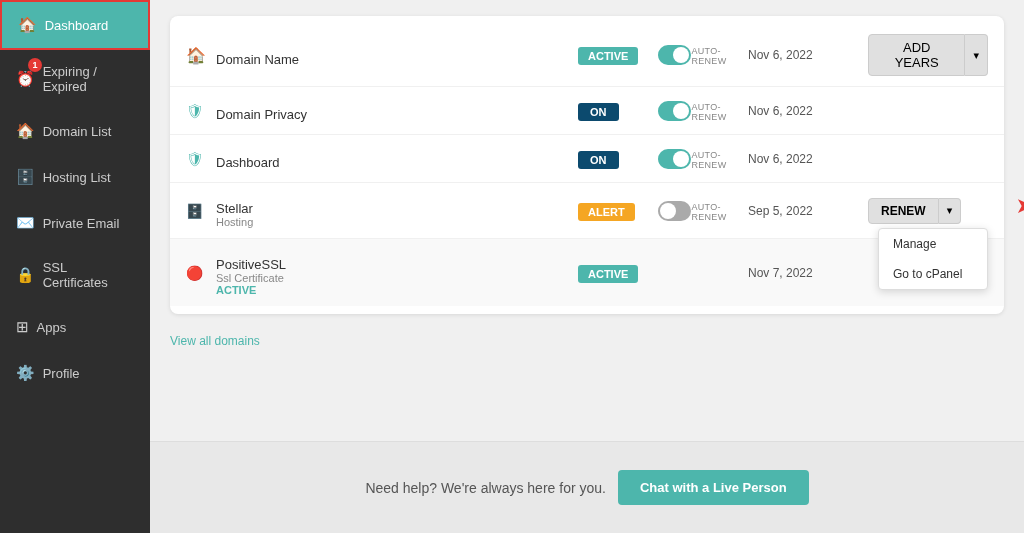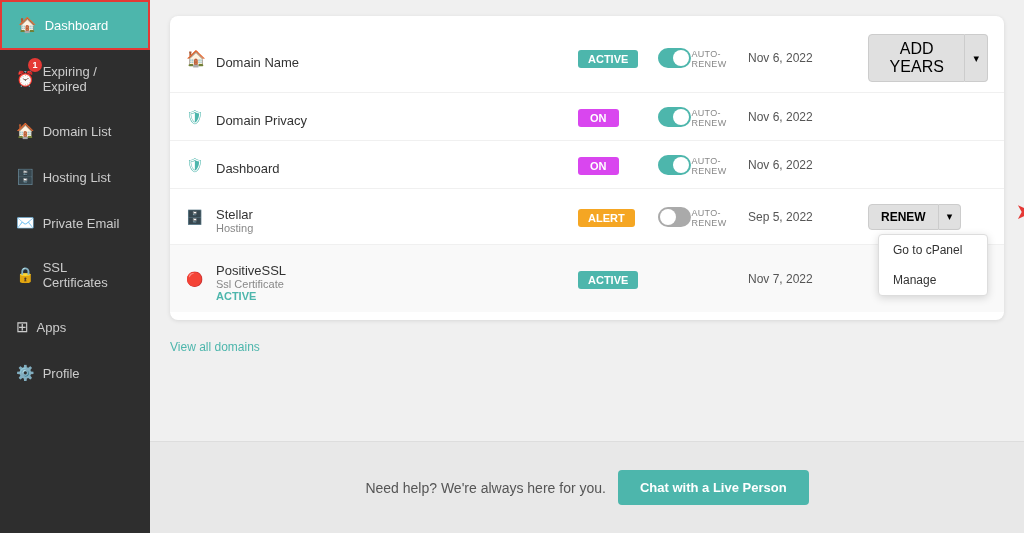--- a/index.html
+++ b/index.html
@@ -101,21 +101,21 @@
     }
     .badge-alert {
       background: #f5a623;
       color: #fff;
       font-size: 11px;
       padding: 3px 10px;
       border-radius: 3px;
       font-weight: bold;
     }
     .badge-on {
-      background: #d946ef;
+      background: #0c4a6e;
       color: #fff;
       font-size: 11px;
       padding: 3px 12px;
       border-radius: 3px;
       font-weight: bold;
     }
 
     
     .toggle-wrap {
       display: flex;
@@ -150,21 +150,21 @@
     
     .btn-split {
       display: flex;
       border-radius: 4px;
       overflow: visible;
     }
     .btn-add-years {
       background: #e0e0e0;
       border: 1px solid #ccc;
       padding: 5px 12px;
-      font-size: 16px;
+      font-size: 13px;
       cursor: pointer;
       border-radius: 4px 0 0 4px;
     }
     .btn-renew {
       background: #e0e0e0;
       border: 1px solid #ccc;
       padding: 5px 12px;
       font-size: 12px;
       cursor: pointer;
       border-radius: 4px 0 0 4px;
@@ -379,22 +379,22 @@
         </div>
         <div class="col-date">
           <span>Sep 5, 2022</span>
         </div>
         <div class="col-action relative">
           <div class="btn-split">
             <button class="btn-renew">RENEW</button>
             <button class="btn-dropdown">▾</button>
           </div>
           <div class="dropdown-menu">
+            <div class="dropdown-menu-item">Manage</div>
             <div class="dropdown-menu-item">Go to cPanel</div>
-            <div class="dropdown-menu-item">Manage</div>
           </div>
         </div>
 
         <div style="position:absolute;right:-30px;top:10px;color:#e53935;font-size:22px;pointer-events:none;">➤</div>
       </div>
 
       <div class="card-row" style="background:#f9f9f9;">
         <div class="col-icon">
           <span class="ssl-icon">🔴</span>
         </div>

